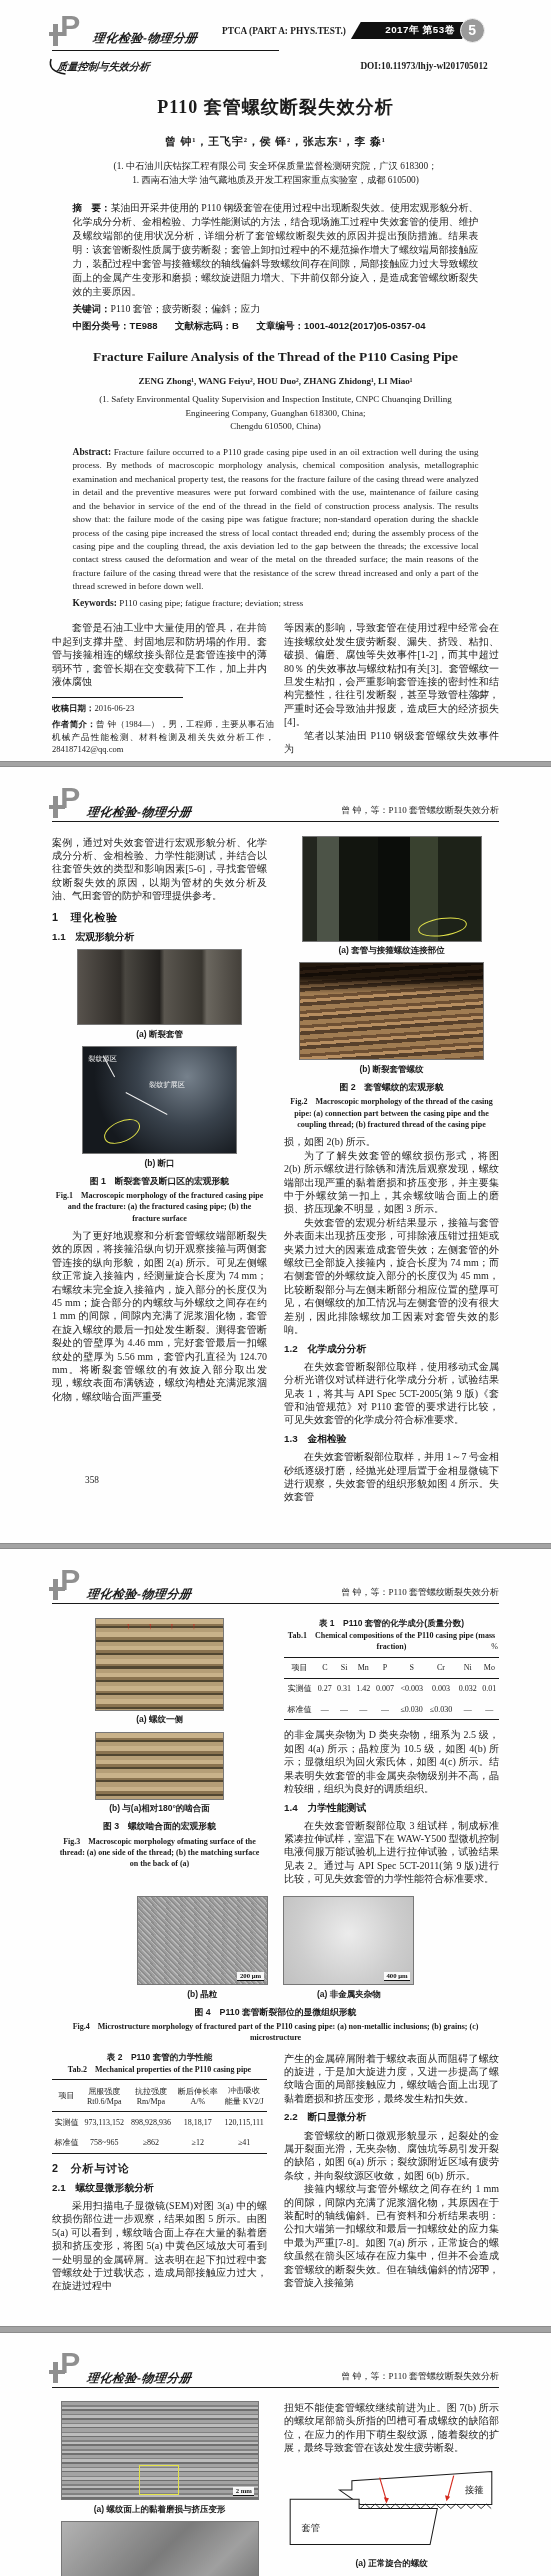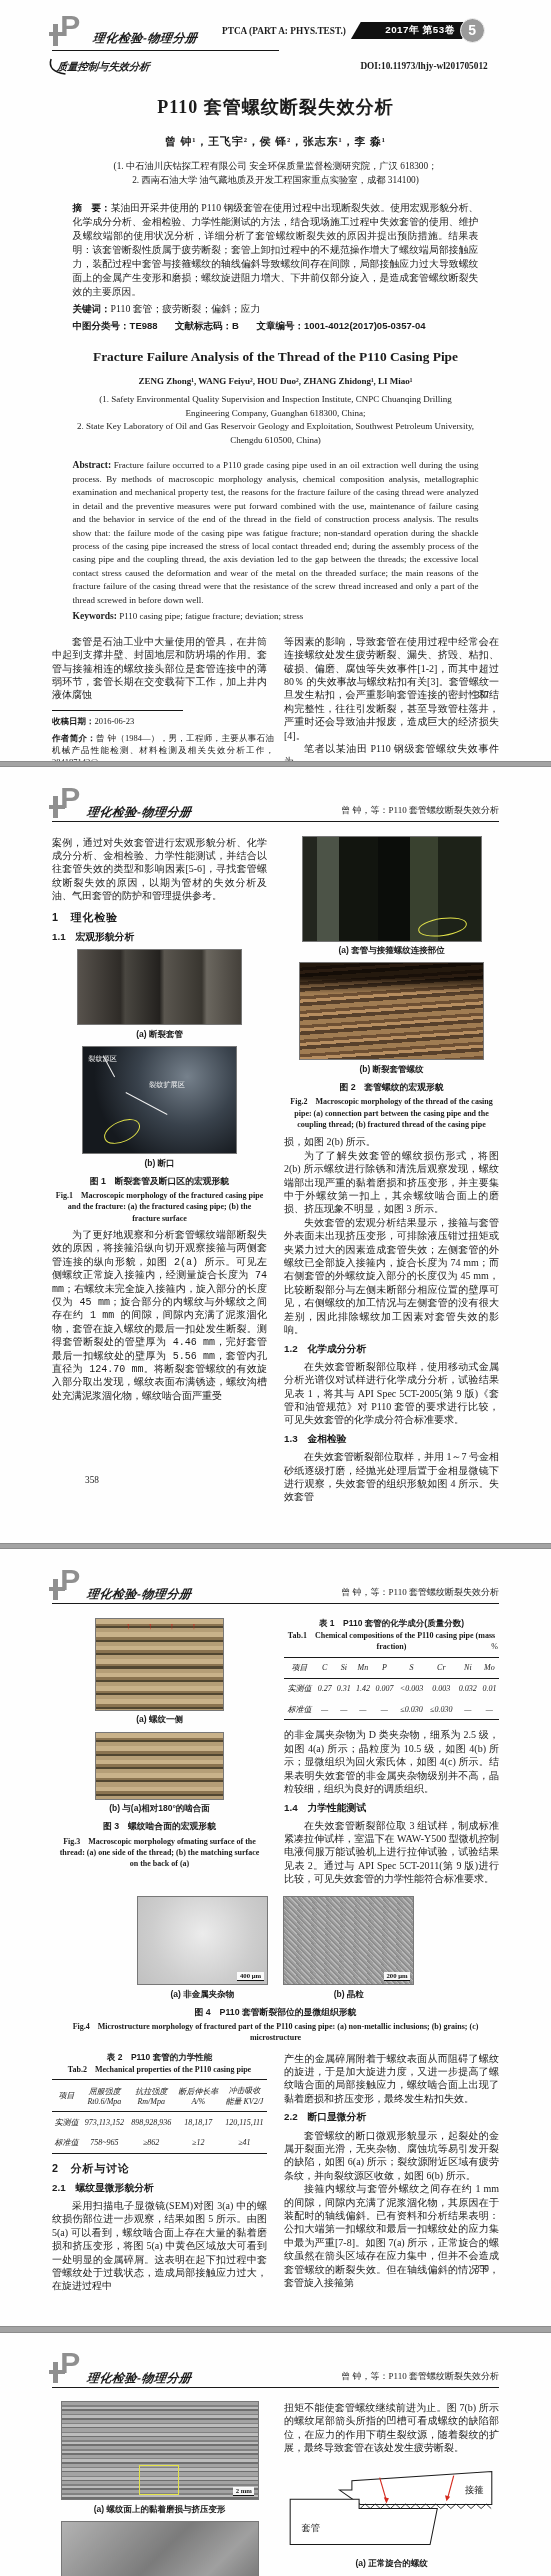--- a/index.html
+++ b/index.html
@@ -80,21 +80,21 @@
   .ph-f2b { background:repeating-linear-gradient(176deg,#a07c52 0 4.6px,#6d4f33 4.6px 7.7px,#b78e60 7.7px 10.8px,#57402b 10.8px 14.4px),linear-gradient(180deg,#3a332c 0 16%,transparent 32%); background-blend-mode:multiply; }
   .ph-f3 { background:repeating-linear-gradient(180deg,#c9b28a 0 4.6px,#8a7350 4.6px 7.2px,#514631 7.2px 9.3px,#b59e77 9.3px 13.4px); }
   .ph-f4a { background:radial-gradient(circle at 50% 42%,#ececec,#cdcdcd 62%,#c0c0c0); }
   .ph-f4b { background:repeating-linear-gradient(47deg,#9e9e9e 0 1.5px,#b8b8b8 1.5px 2.6px,#8d8d8d 2.6px 4.1px); }
   .ph-f4c { background:repeating-linear-gradient(132deg,#8b8b8b 0 1.5px,#a9a9a9 1.5px 2.6px,#767676 2.6px 4.6px); }
   .ph-f5a { background:repeating-linear-gradient(180deg,#a3a3a3 0 3.1px,#818181 3.1px 4.6px,#bcbcbc 4.6px 7.2px,#6f6f6f 7.2px 8.8px); }
   .ph-f5b { background:linear-gradient(135deg,#b3b3b3,#7b7b7b 45%,#a0a0a0 68%,#5f5f5f); }
 
   
   table.tbl { width:100%; border-collapse:collapse; font:8px "Liberation Serif",serif; margin-top:4.1px; }
-  .tbl th, .tbl td { text-align:center; padding:4.6px 1px; font-weight:normal;font-style:italic; }
+  .tbl th, .tbl td { text-align:center; padding:4.6px 1px; font-weight:normal; }
   .tbl thead tr { border-top:1.3px solid #1a1a1a; border-bottom:0.8px solid #1a1a1a; }
   .tbl tbody tr:last-child { border-bottom:1.3px solid #1a1a1a; }
   .tblt-cn { font:bold 8.5px "Liberation Sans",sans-serif; text-align:center; }
   .tblt-en { font:bold 8px/11.3px "Liberation Serif",serif; text-align:center; position:relative; }
   .unit { position:absolute; right:1px; bottom:0; font-weight:normal; }
 
   svg text { font-family:"Liberation Sans",sans-serif; }
 </style>
 </head>
 <body>
@@ -120,35 +120,34 @@
       <svg class="colswoosh" width="20.6" height="18.5" viewBox="0 0 40 36">
         <path d="M6,2 Q-2,26 34,31" fill="none" stroke="#151515" stroke-width="3"></path>
       </svg>
       <span class="collabel">质量控制与失效分析</span>
       <span class="doi">DOI:10.11973/lhjy-wl201705012</span>
     </div>
 
     <h1 class="title-cn">P110 套管螺纹断裂失效分析</h1>
     <div class="authors-cn">曾 钟¹，王飞宇²，侯 铎²，张志东¹，李 淼¹</div>
     <div class="affil">(1. 中石油川庆钻探工程有限公司 安全环保质量监督检测研究院，广汉 618300；</div>
-    <div class="affil">2. 西南石油大学 油气藏地质及开发工程国家重点实验室，成都 314100)</div>
+    <div class="affil">1. 西南石油大学 油气藏地质及开发工程国家重点实验室，成都 610500)</div>
 
     <p class="abstract"><span class="blab">摘　要：</span><span>某油田开采井使用的 P110 钢级套管在使用过程中出现断裂失效。使用宏观形貌分析、化学成分分析、金相检验、力学性能测试的方法，结合现场施工过程中失效套管的使用、维护及螺纹端部的使用状况分析，详细分析了套管螺纹断裂失效的原因并提出预防措施。结果表明：该套管断裂性质属于疲劳断裂；套管上卸扣过程中的不规范操作增大了螺纹端局部接触应力，装配过程中套管与接箍螺纹的轴线偏斜导致螺纹间存在间隙，局部接触应力过大导致螺纹面上的金属产生变形和磨损；螺纹旋进阻力增大、下井前仅部分旋入，是造成套管螺纹断裂失效的主要原因。</span></p>
     <p class="kwline"><span class="blab">关键词：</span><span>P110 套管；疲劳断裂；偏斜；应力</span></p>
     <div class="clcline">
       <span class="blab">中图分类号：TE988</span>
       <span class="blab">文献标志码：B</span>
       <span class="blab">文章编号：1001-4012(2017)05-0357-04</span>
     </div>
 
     <h2 class="title-en">Fracture Failure Analysis of the Thread of the P110 Casing Pipe</h2>
     <div class="authors-en">ZENG Zhong¹, WANG Feiyu², HOU Duo², ZHANG Zhidong¹, LI Miao¹</div>
     <div class="affil-en">(1. Safety Environmental Quality Supervision and Inspection Institute, CNPC Chuanqing Drilling</div>
     <div class="affil-en">Engineering Company, Guanghan 618300, China;</div>
-    <div class="affil-en">2. State Key Laboratory of Oil and Gas Reservoir Geology and Exploitation, Southwest Petroleum University,</div>
     <div class="affil-en">Chengdu 610500, China)</div>
 
     <p class="abstract-en"><span class="blab" style="font-family:'Liberation Serif',serif">Abstract:</span> <span>Fracture failure occurred to a P110 grade casing pipe used in an oil extraction well during the using process. By methods of macroscopic morphology analysis, chemical composition analysis, metallographic examination and mechanical property test, the reasons for the fracture failure of the casing thread were analyzed in detail and the preventive measures were put forward combined with the use, maintenance of failure casing and the behavior in service of the end of the thread in the field of construction process analysis. The results show that: the failure mode of the casing pipe was fatigue fracture; non-standard operation during the shackle process of the casing pipe increased the stress of local contact threaded end; during the assembly process of the casing pipe and the coupling thread, the axis deviation led to the gap between the threads; the excessive local contact stress caused the deformation and wear of the metal on the threaded surface; the main reasons of the fracture failure of the casing thread were that the resistance of the screw thread increased and only a part of the thread screwed in before down well.</span></p>
     <p class="kwline-en"><span class="blab" style="font-family:'Liberation Serif',serif">Keywords:</span> <span>P110 casing pipe; fatigue fracture; deviation; stress</span></p>
 
     <div class="cols">
       <div class="col">
         <p class="zh ind">套管是石油工业中大量使用的管具，在井筒中起到支撑井壁、封固地层和防坍塌的作用。套管与接箍相连的螺纹接头部位是套管连接中的薄弱环节，套管长期在交变载荷下工作，加上井内液体腐蚀</p>
         <div class="fnrule"></div>
         <p class="fnote"><span class="fnlab">收稿日期：</span><span>2016-06-23</span></p>
@@ -191,21 +190,21 @@
           <span class="wlabel" style="left:5.2px;top:7.2px;">裂纹源区</span>
           <span class="warrow" style="left:14.4px;top:18.5px;width:24px;transform:rotate(62deg);"></span>
           <span class="wlabel" style="left:66px;top:33px;">裂纹扩展区</span>
           <span class="warrow" style="left:40px;top:56px;width:47px;transform:rotate(28deg);"></span>
         </div>
         <div class="figcap-cn">(b) 断口</div>
 
         <div class="figtitle-cn">图 1　断裂套管及断口区的宏观形貌</div>
         <div class="figcap-en">Fig.1　Macroscopic morphology of the fractured casing pipe and the fracture: (a) the fractured casing pipe; (b) the fracture surface</div>
 
-        <p class="zh ind" style="margin-top:5.2px;font-family:Liberation Mono, monospace;">为了更好地观察和分析套管螺纹端部断裂失效的原因，将接箍沿纵向切开观察接箍与两侧套管连接的纵向形貌，如图 2(a) 所示。可见左侧螺纹正常旋入接箍内，经测量旋合长度为 74 mm；右螺纹未完全旋入接箍内，旋入部分的长度仅为 45 mm；旋合部分的内螺纹与外螺纹之间存在约 1 mm 的间隙，间隙内充满了泥浆涸化物，套管在旋入螺纹的最后一扣处发生断裂。测得套管断裂处的管壁厚为 4.46 mm，完好套管最后一扣螺纹处的壁厚为 5.56 mm，套管内孔直径为 124.70 mm。将断裂套管螺纹的有效旋入部分取出发现，螺纹表面布满锈迹，螺纹沟槽处充满泥浆涸化物，螺纹啮合面严重受</p>
+        <p class="zh ind" style="margin-top:5.2px;">为了更好地观察和分析套管螺纹端部断裂失效的原因，将接箍沿纵向切开观察接箍与两侧套管连接的纵向形貌，如图 2(a) 所示。可见左侧螺纹正常旋入接箍内，经测量旋合长度为 74 mm；右螺纹未完全旋入接箍内，旋入部分的长度仅为 45 mm；旋合部分的内螺纹与外螺纹之间存在约 1 mm 的间隙，间隙内充满了泥浆涸化物，套管在旋入螺纹的最后一扣处发生断裂。测得套管断裂处的管壁厚为 4.46 mm，完好套管最后一扣螺纹处的壁厚为 5.56 mm，套管内孔直径为 124.70 mm。将断裂套管螺纹的有效旋入部分取出发现，螺纹表面布满锈迹，螺纹沟槽处充满泥浆涸化物，螺纹啮合面严重受</p>
       </div>
 
       <div class="col">
         <div class="photo ph-f2a" style="width:180px;height:106px;margin-top:0;">
           <span class="ellipse" style="right:13.4px;bottom:5.2px;width:49px;height:17.5px;transform:rotate(-8deg);"></span>
         </div>
         <div class="figcap-cn">(a) 套管与接箍螺纹连接部位</div>
 
         <div class="photo ph-f2b" style="width:185px;height:98px;"></div>
         <div class="figcap-cn">(b) 断裂套管螺纹</div>
@@ -296,30 +295,30 @@
         </table>
 
         <p class="zh" style="margin-top:8.2px;">的非金属夹杂物为 D 类夹杂物，细系为 2.5 级，如图 4(a) 所示；晶粒度为 10.5 级，如图 4(b) 所示；显微组织为回火索氏体，如图 4(c) 所示。结果表明失效套管的非金属夹杂物级别并不高，晶粒较细，组织为良好的调质组织。</p>
         <div class="h2">1.4　力学性能测试</div>
         <p class="zh ind">在失效套管断裂部位取 3 组试样，制成标准紧凑拉伸试样，室温下在 WAW-Y500 型微机控制电液伺服万能试验机上进行拉伸试验，试验结果见表 2。通过与 API Spec 5CT-2011(第 9 版)进行比较，可见失效套管的力学性能符合标准要求。</p>
       </div>
     </div>
 
     <div style="display:flex;justify-content:center;gap:15.5px;margin-top:10.3px;">
       <div>
+        <div class="photo ph-f4b" style="width:131px;height:89px;margin:0;">
+            <span class="scalebar">200 μm</span>
+          </div>
+        <div class="figcap-cn">(b) 晶粒</div>
+      </div>
+      <div>
         <div class="photo ph-f4a" style="width:131px;height:89px;margin:0;">
             <span class="scalebar">400 μm</span>
           </div>
         <div class="figcap-cn">(a) 非金属夹杂物</div>
-      </div>
-      <div>
-        <div class="photo ph-f4b" style="width:131px;height:89px;margin:0;">
-            <span class="scalebar">200 μm</span>
-          </div>
-        <div class="figcap-cn">(b) 晶粒</div>
       </div>
     </div>
     <div class="figtitle-cn">图 4　P110 套管断裂部位的显微组织形貌</div>
     <div class="figcap-en">Fig.4　Microstructure morphology of fractured part of the P110 casing pipe: (a) non-metallic inclusions; (b) grains; (c) microstructure</div>
 
     <div class="cols" style="margin-top:8.2px;">
       <div class="col">
         <div class="tblt-cn">表 2　P110 套管的力学性能</div>
         <div class="tblt-en">Tab.2　Mechanical properties of the P110 casing pipe</div>
         <table class="tbl">

